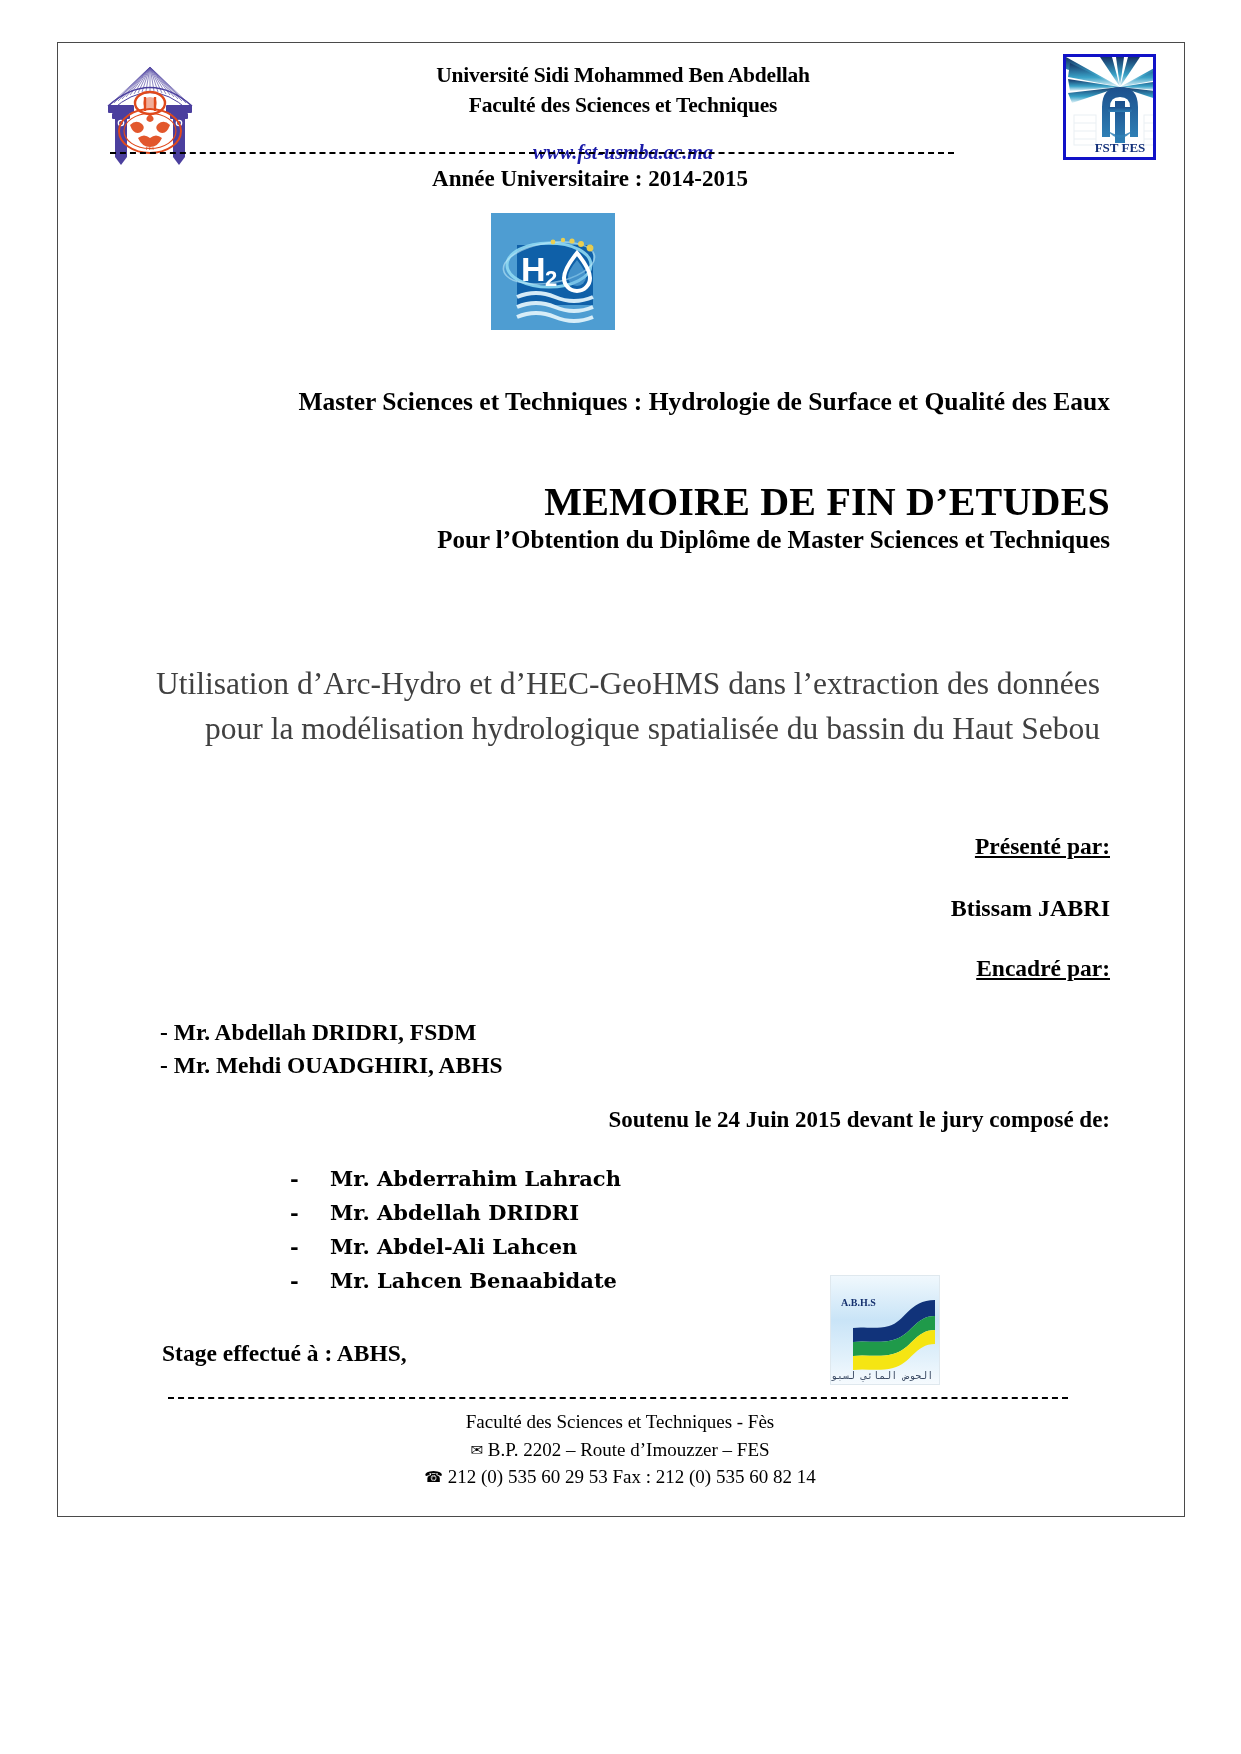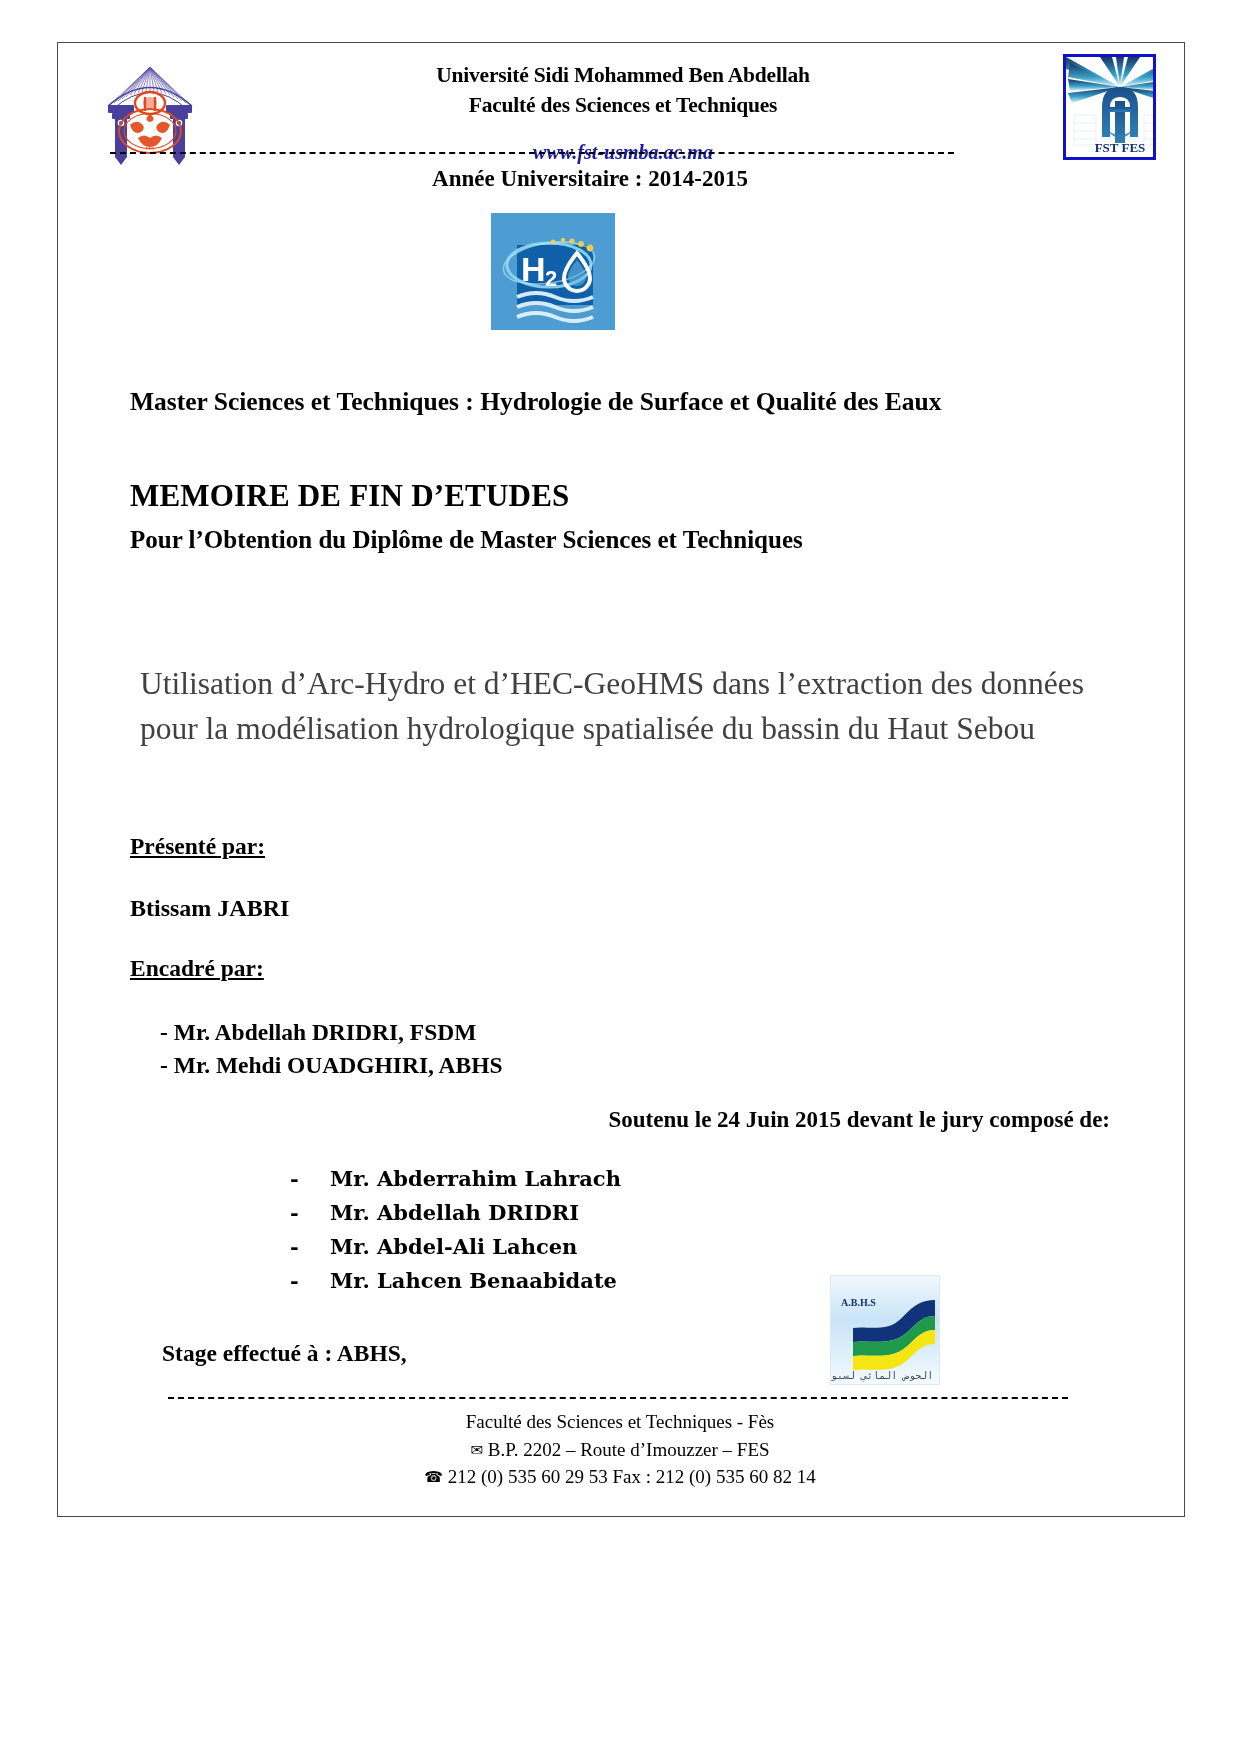--- a/index.html
+++ b/index.html
@@ -108,32 +108,32 @@
     height: 117px;
     background: linear-gradient(160deg, #53a3d8 0%, #3f93cf 55%, #4f9ed4 100%);
     overflow: hidden;
   }
 
   
   .center-block {
     position: absolute;
     left: 130px;
     width: 980px;
-    text-align: left;
+    text-align: right;
   }
   .master-line {
     top: 385px;
     font-weight: bold;
     font-size: 25.5px;
     line-height: 1.32;
   }
   .memoire {
     top: 478px;
     font-weight: bold;
-    font-size: 31px;
+    font-size: 40px;
     letter-spacing: 0.2px;
   }
   .pour-obtention {
     top: 523px;
     font-size: 25px;
     line-height: 1.36;
     font-weight: bold;
   }
   .main-title {
     top: 662px;

